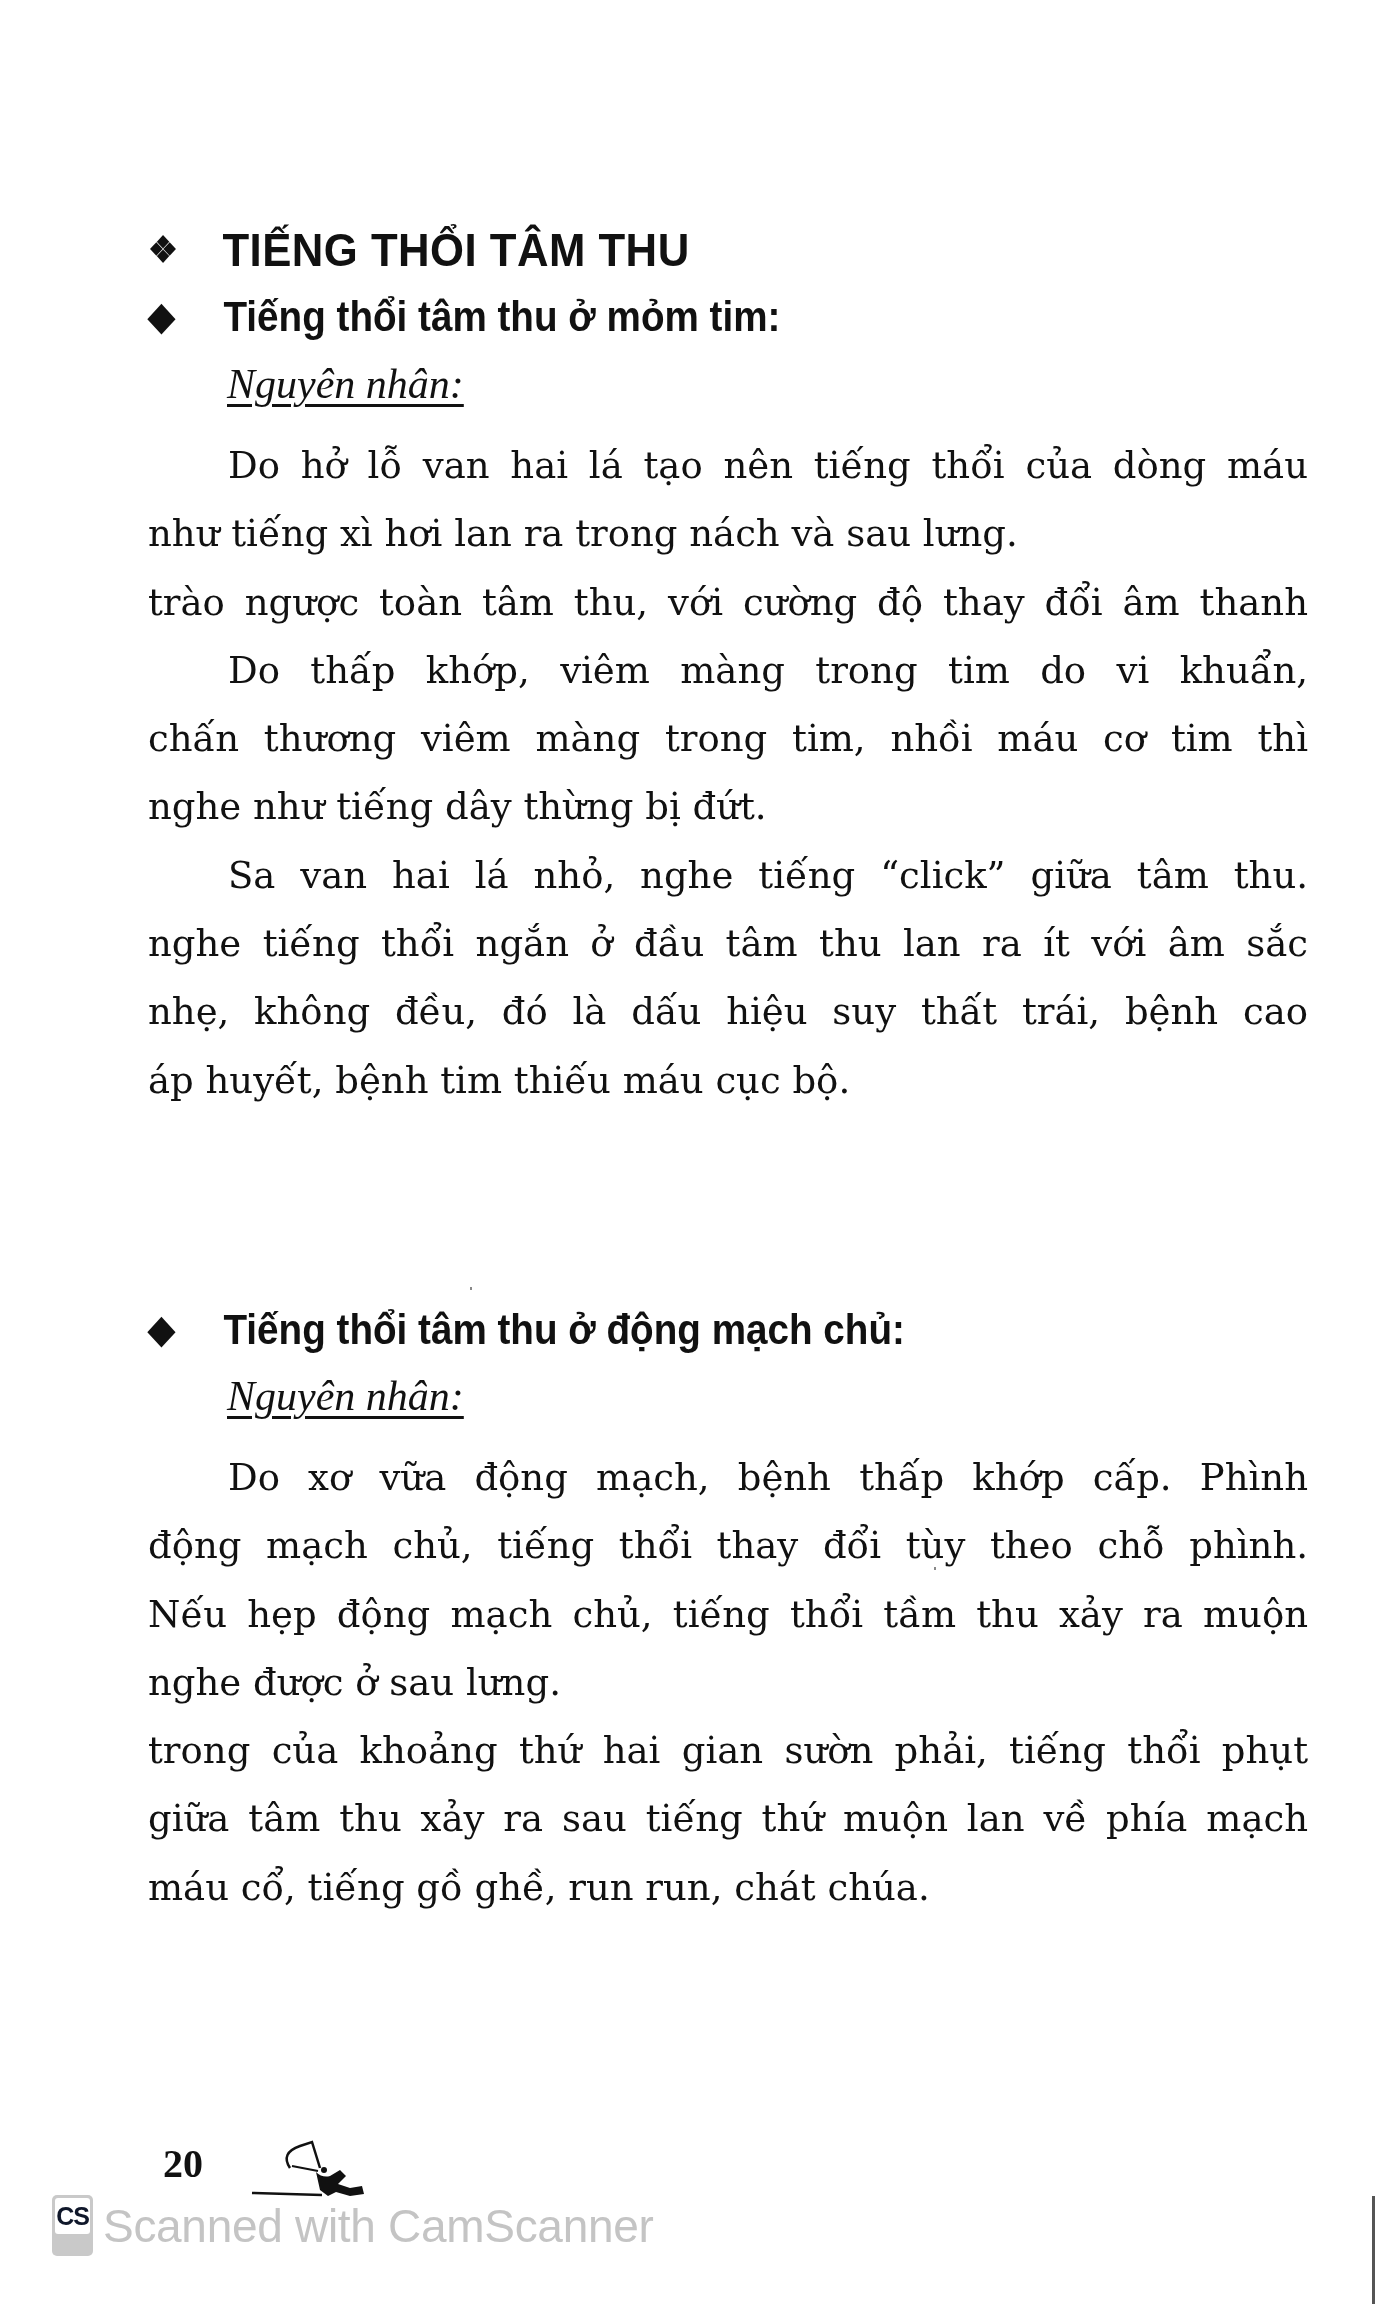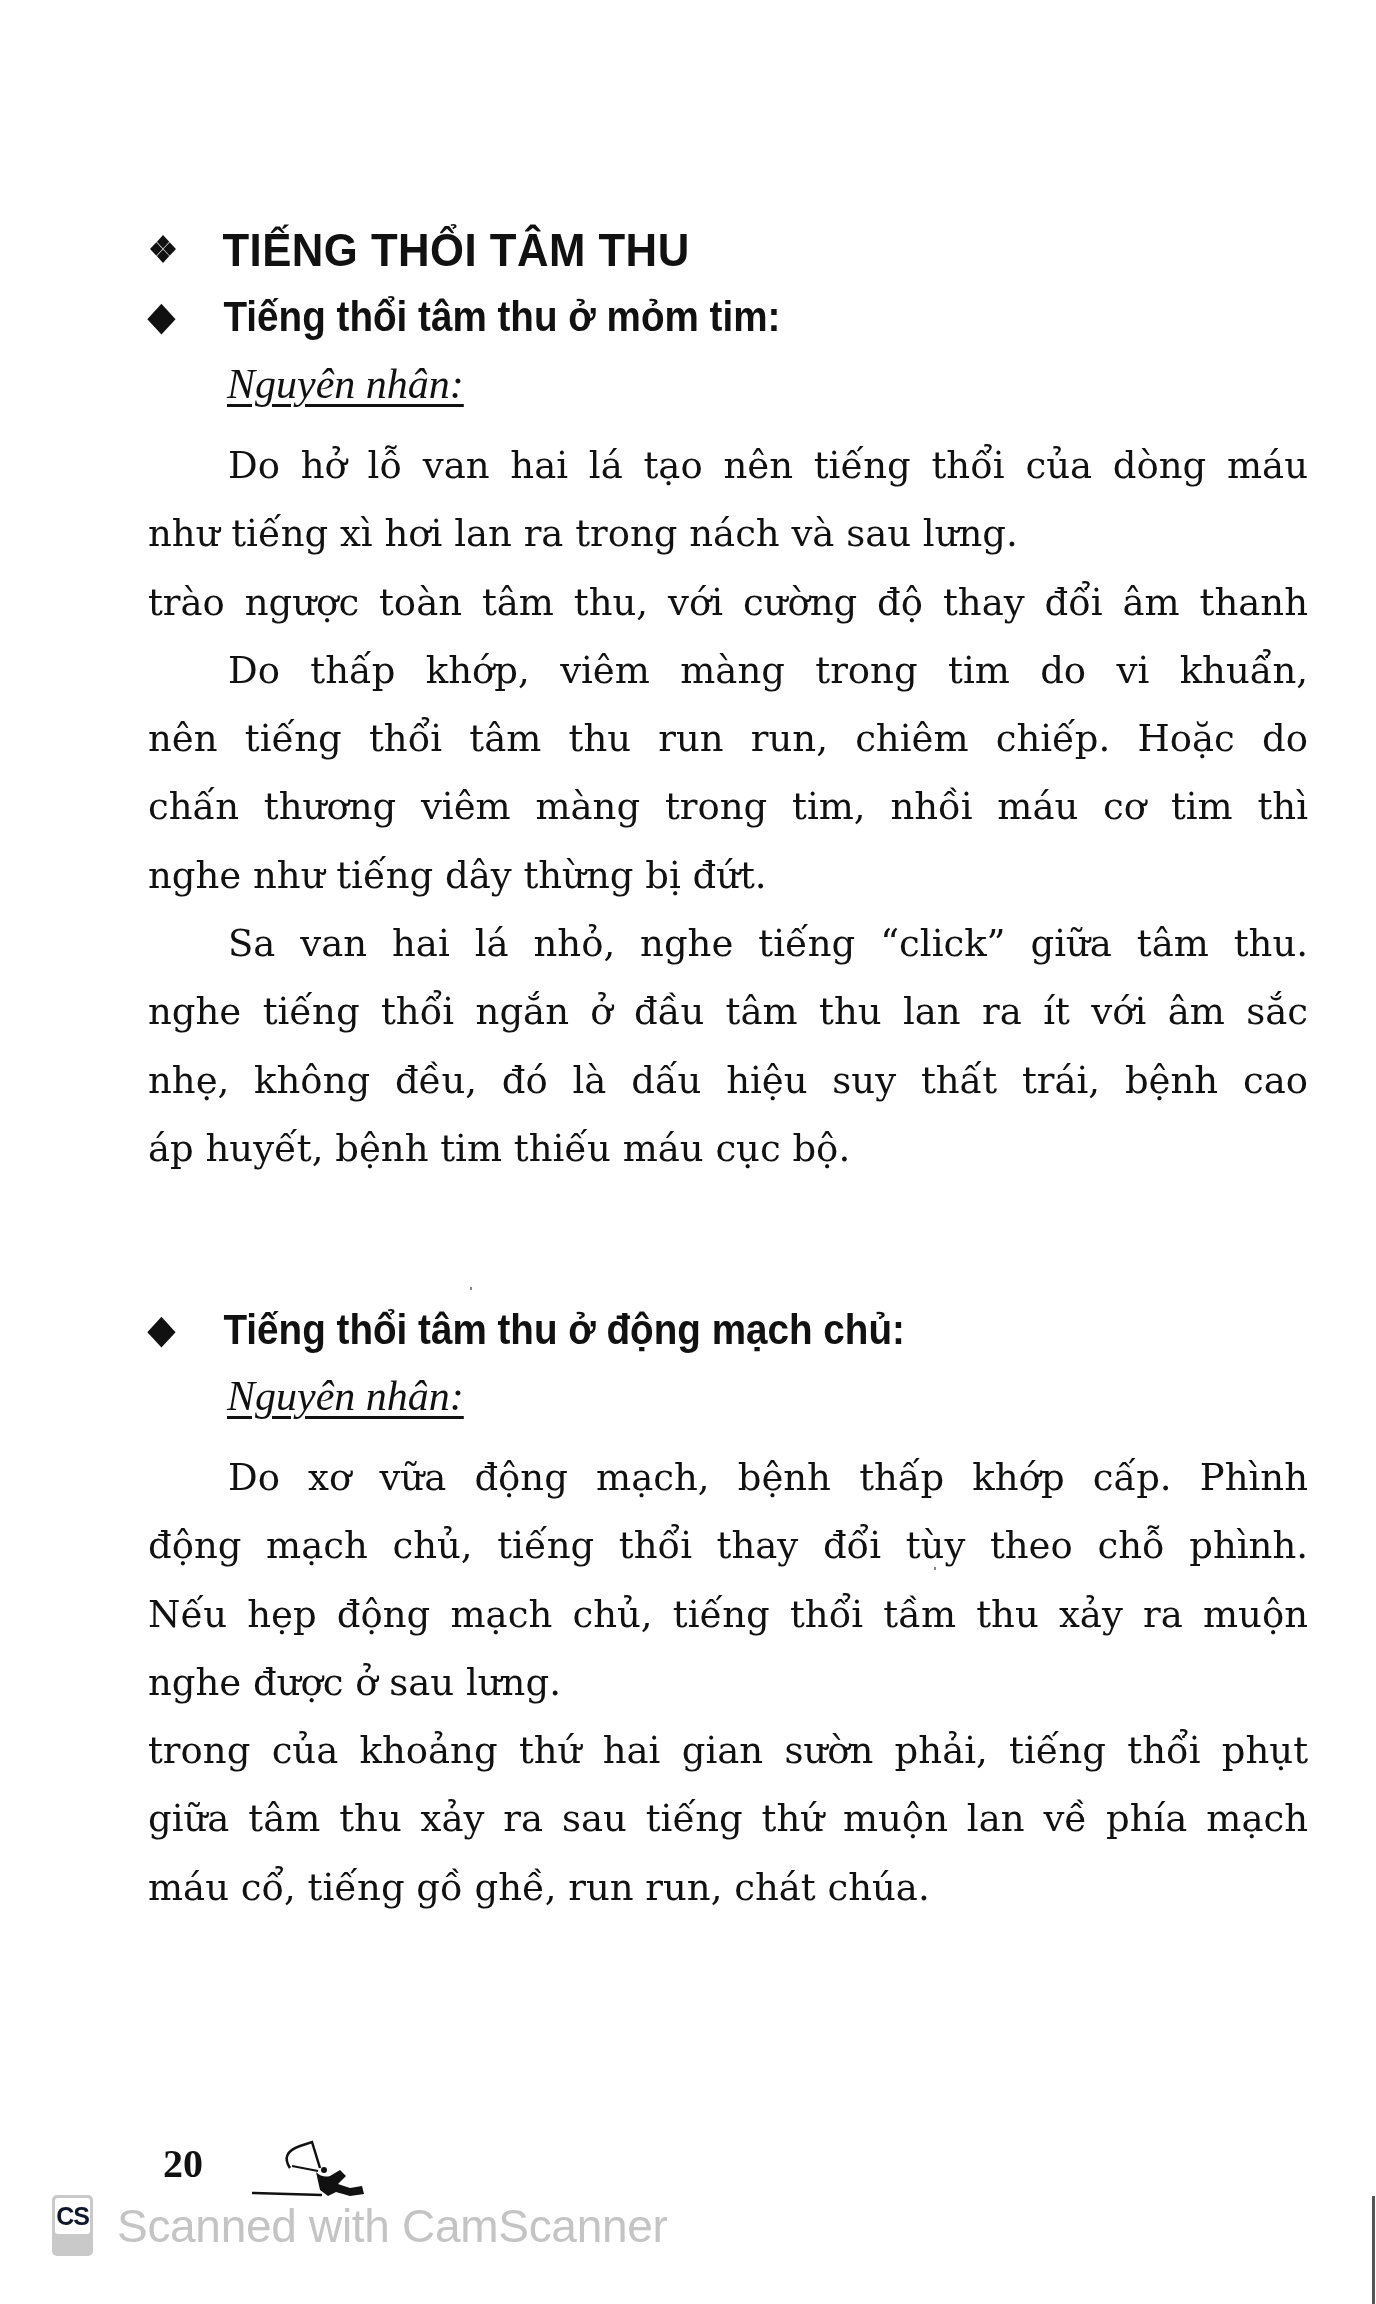--- a/index.html
+++ b/index.html
@@ -49,21 +49,21 @@
   .cs-logo {
     width: 41px; height: 61px; border-radius: 5px; background: #c9c9c9; position: relative; overflow: hidden;
   }
   .cs-logo .inner {
     position: absolute; left: 3px; top: 3px; width: 35px; height: 36px; background: #ffffff;
     border-radius: 3px; display: flex; align-items: center; justify-content: center;
     font-family: "Liberation Sans", sans-serif; font-weight: bold; font-size: 25px; color: #0f172a;
     letter-spacing: -1px;
   }
   .wm-text {
-    margin-left: 24px; font-family: "Liberation Sans", sans-serif; font-size: 46px; color: #c4c4c4;
+    margin-left: 10px; font-family: "Liberation Sans", sans-serif; font-size: 46px; color: #c4c4c4;
     white-space: nowrap; letter-spacing: -0.3px;
   }
   .edge-line { position: absolute; left: 1372px; top: 2196px; width: 3px; height: 108px; background: #555; }
   .speck { position: absolute; width: 2px; height: 3px; background: #888; }
 </style>
 </head>
 <body>
 
 <div class="page">
 
@@ -74,21 +74,20 @@
   <div class="h2" style="top:293px;">
     <span class="bullet">◆</span><span>Tiếng thổi tâm thu ở mỏm tim:</span>
   </div>
   <div class="label" style="top:360px;">Nguyên nhân:</div>
 
   <div class="body" style="top:432px;">
     <span class="ln justify indent">Do hở lỗ van hai lá tạo nên tiếng thổi của dòng máu</span>
     <span class="ln">như tiếng xì hơi lan ra trong nách và sau lưng.</span>
     <span class="ln justify">trào ngược toàn tâm thu, với cường độ thay đổi âm thanh</span>
     <span class="ln justify indent">Do thấp khớp, viêm màng trong tim do vi khuẩn,</span>
-    <span class="ln justify">nên tiếng thổi tâm thu run run, chiêm chiếp. Hoặc do</span>
     <span class="ln justify">chấn thương viêm màng trong tim, nhồi máu cơ tim thì</span>
     <span class="ln">nghe như tiếng dây thừng bị đứt.</span>
     <span class="ln justify indent">Sa van hai lá nhỏ, nghe tiếng “click” giữa tâm thu.</span>
     <span class="ln justify">nghe tiếng thổi ngắn ở đầu tâm thu lan ra ít với âm sắc</span>
     <span class="ln justify">nhẹ, không đều, đó là dấu hiệu suy thất trái, bệnh cao</span>
     <span class="ln">áp huyết, bệnh tim thiếu máu cục bộ.</span>
   </div>
 
   <div class="h2" style="top:1306px;">
     <span class="bullet">◆</span><span>Tiếng thổi tâm thu ở động mạch chủ:</span>

